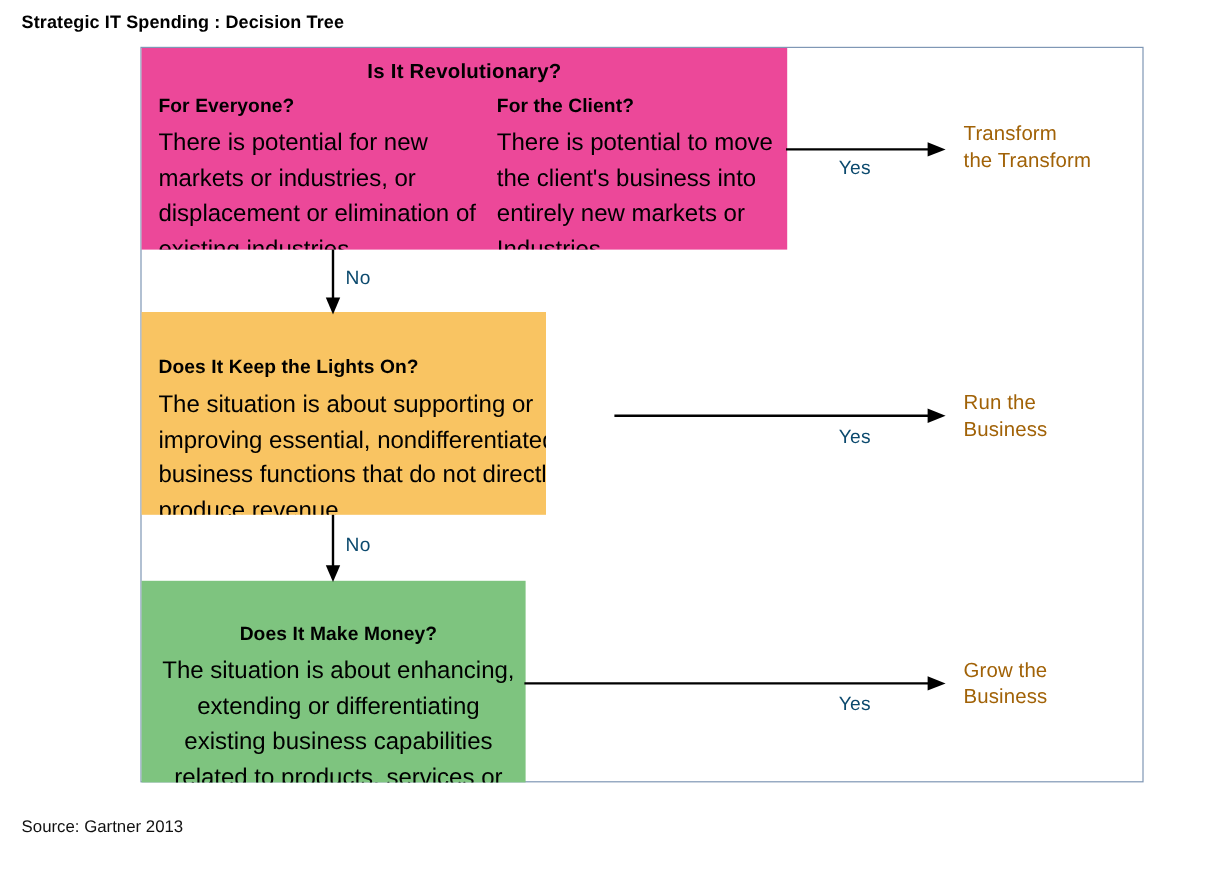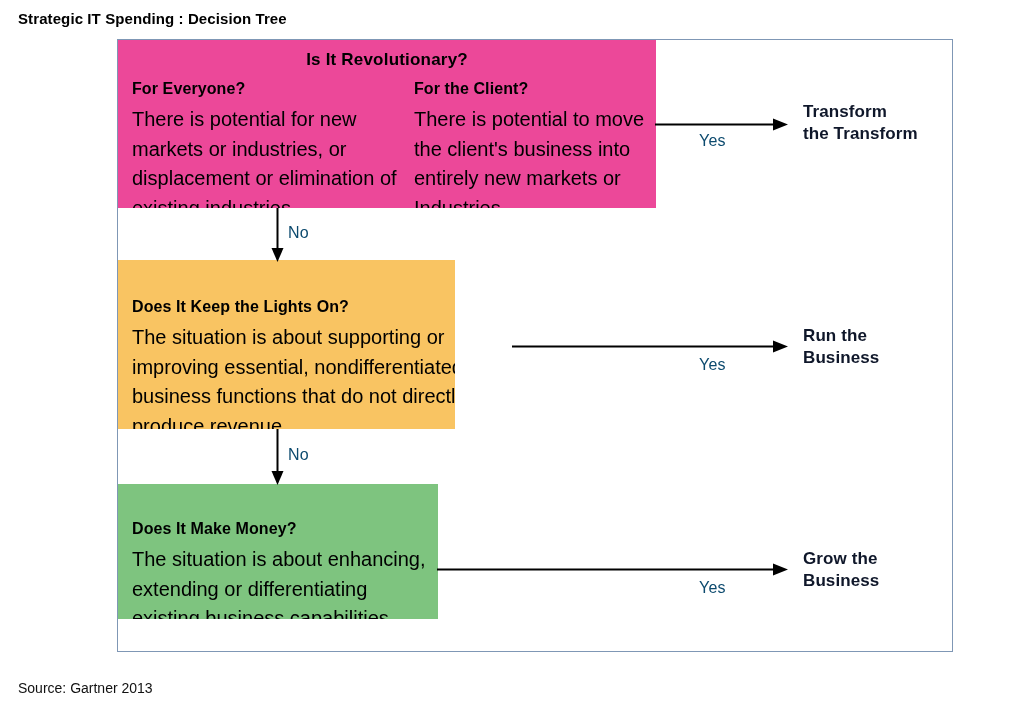--- a/index.html
+++ b/index.html
@@ -58,21 +58,22 @@
   #box-lights-on {
     left: 118px;
     top: 260px;
     width: 337px;
     height: 169px;
   }
   #box-make-money {
     left: 118px;
     top: 484px;
     width: 320px;
-    height: 135px;
+    height: 168px;
+    text-align: center;
   }
 
   .box-title-center {
     text-align: center;
     font-size: 17px;
     font-weight: bold;
     margin: 10px 0 0 0;
     letter-spacing: 0.2px;
   }
   .box-heading {
@@ -136,25 +137,25 @@
   #label-yes-1 { left: 699px; top: 132px; }
   #label-yes-2 { left: 699px; top: 356px; }
   #label-yes-3 { left: 699px; top: 579px; }
   #label-no-1  { left: 288px; top: 224px; }
   #label-no-2  { left: 288px; top: 446px; }
 
   
   .outcome {
     position: absolute;
     font-size: 17px;
-    font-weight: bold;
+    font-weight: normal;
     line-height: 1.32;
     letter-spacing: 0.1px;
     white-space: nowrap;
-    color: #0f172a;
+    color: #a16207;
   }
   #outcome-transform { left: 803px; top: 101px; }
   #outcome-run       { left: 803px; top: 325px; }
   #outcome-grow      { left: 803px; top: 548px; }
 
   
   #source-note {
     position: absolute;
     left: 18px;
     top: 680px;

